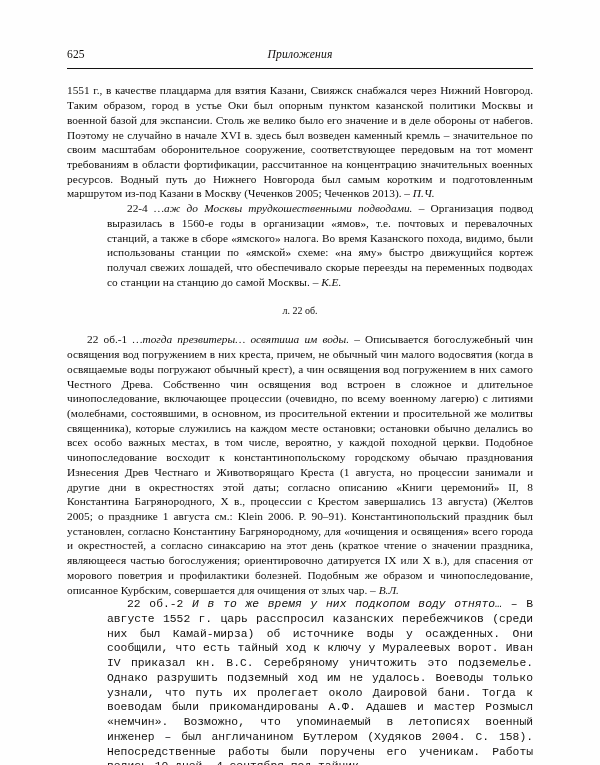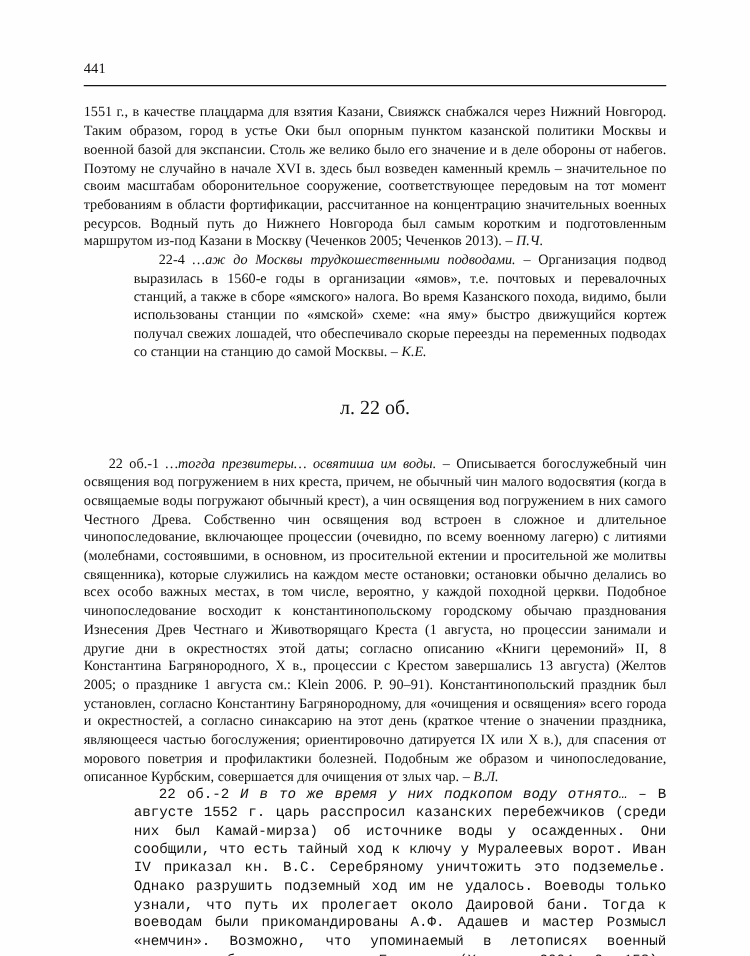--- a/index.html
+++ b/index.html
@@ -81,24 +81,24 @@
   }
   .para.indent {
     text-indent: 20px;
   }
 
   .it {
     font-style: italic;
   }
 
   .centered-line {
-    margin: 16px;
+    margin: 0;
     text-align: center;
     text-indent: 0;
-    font-size: 16px;
+    font-size: 10px;
     line-height: 14.72px;
   }
 
   .spacer-before {
     height: 14.72px;
   }
   .spacer-after {
     height: 13.5px;
   }
 
@@ -108,21 +108,22 @@
     font-family: Liberation Mono, monospace;
   }
 </style>
 </head>
 <body style="color: rgb(16, 15, 13);">
 
 <div class="page" style="background: rgb(254, 254, 254);">
   <div class="page-body">
 
     <div class="running-head">
-      <span class="folio">441</span>
+      <span class="folio">625</span>
+      <span class="head-title">Приложения</span>
     </div>
     <div class="head-rule" style="background: rgb(20, 19, 18);"></div>
 
     <div class="text-col">
 
       <p class="para"><span>1551 г., в качестве плацдарма для взятия Казани, Свияжск снабжался через Нижний Новгород. Таким образом, город в устье Оки был опорным пунктом казанской политики Москвы и военной базой для экспансии. Столь же велико было его значение и в деле обороны от набегов. Поэтому не случайно в начале XVI в. здесь был возведен каменный кремль – значительное по своим масштабам оборонительное сооружение, соответствующее передовым на тот момент требованиям в области фортификации, рассчитанное на концентрацию значительных военных ресурсов. Водный путь до Нижнего Новгорода был самым коротким и подготовленным маршрутом из-под Казани в Москву (Чеченков 2005; Чеченков 2013). – </span><span class="it">П.Ч.</span></p>
 
       <p class="para indent"><span>22-4 </span><span class="it">…аж до Москвы трудкошественными подводами.</span><span> – Организация подвод выразилась в 1560-е годы в организации «ямов», т.е. почтовых и перевалочных станций, а также в сборе «ямского» налога. Во время Казанского похода, видимо, были использованы станции по «ямской» схеме: «на яму» быстро движущийся кортеж получал свежих лошадей, что обеспечивало скорые переезды на переменных подводах со станции на станцию до самой Москвы. – </span><span class="it">К.Е.</span></p>
 
       <div class="spacer-before"></div>

